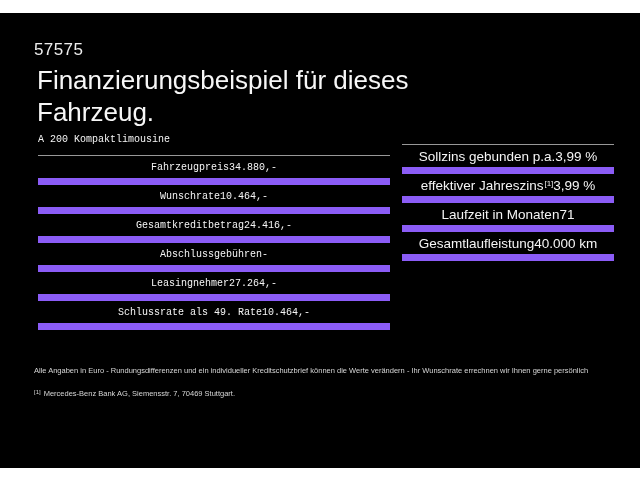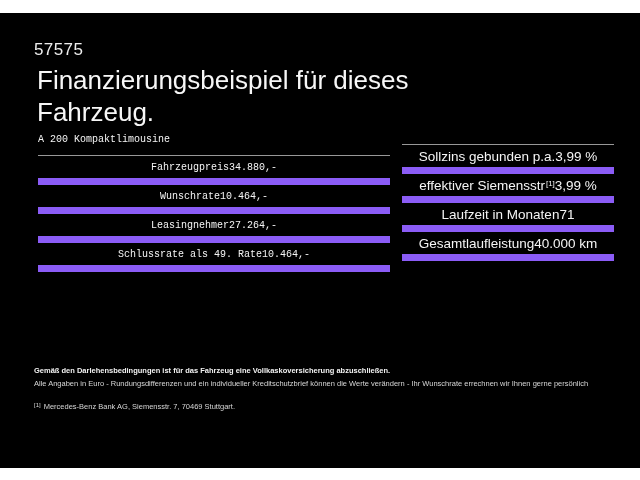--- a/index.html
+++ b/index.html
@@ -111,49 +111,56 @@
 
     <div class="row">
       <span class="lbl">Fahrzeugpreis</span>
       <span class="val">34.880,-</span>
     </div>
     <div class="row">
       <span class="lbl">Wunschrate</span>
       <span class="val">10.464,-</span>
     </div>
     <div class="row">
+      <span class="lbl">Gesamtkreditbetrag</span>
+      <span class="val">24.416,-</span>
+    </div>
+    <div class="row">
+      <span class="lbl">Abschlussgebühren</span>
+      <span class="val">-</span>
+    </div>
+    <div class="row">
       <span class="lbl">Leasingnehmer</span>
       <span class="val">27.264,-</span>
     </div>
     <div class="row">
       <span class="lbl">Schlussrate als 49. Rate</span>
       <span class="val">10.464,-</span>
     </div>
   </div>
 
   <div class="right-table">
     <div class="row">
       <span class="lbl">Sollzins gebunden p.a.</span>
       <span class="val">3,99 %</span>
     </div>
     <div class="row">
-      <span class="lbl"><span>effektiver Siemensstr</span><sup class="fn-ref">[1]</sup></span>
+      <span class="lbl"><span>effektiver Jahreszins</span><sup class="fn-ref">[1]</sup></span>
       <span class="val">3,99 %</span>
     </div>
     <div class="row">
       <span class="lbl">Laufzeit in Monaten</span>
       <span class="val">71</span>
     </div>
     <div class="row">
       <span class="lbl">Gesamtlaufleistung</span>
       <span class="val">40.000 km</span>
     </div>
   </div>
 
   <div class="fine-print">
-    <div class="fp-bold">Gemäß den Darlehensbedingungen ist für das Fahrzeug eine Vollkaskoversicherung abzuschließen.</div>
     <div>Alle Angaben in Euro - Rundungsdifferenzen und ein individueller Kreditschutzbrief können die Werte verändern - Ihr Wunschrate errechnen wir Ihnen gerne persönlich</div>
     <div class="footnote">
       <span class="marker">[1]</span><span>Mercedes-Benz Bank AG, Siemensstr. 7, 70469 Stuttgart.</span>
     </div>
   </div>
 
 </div>
 
 </body></html>

